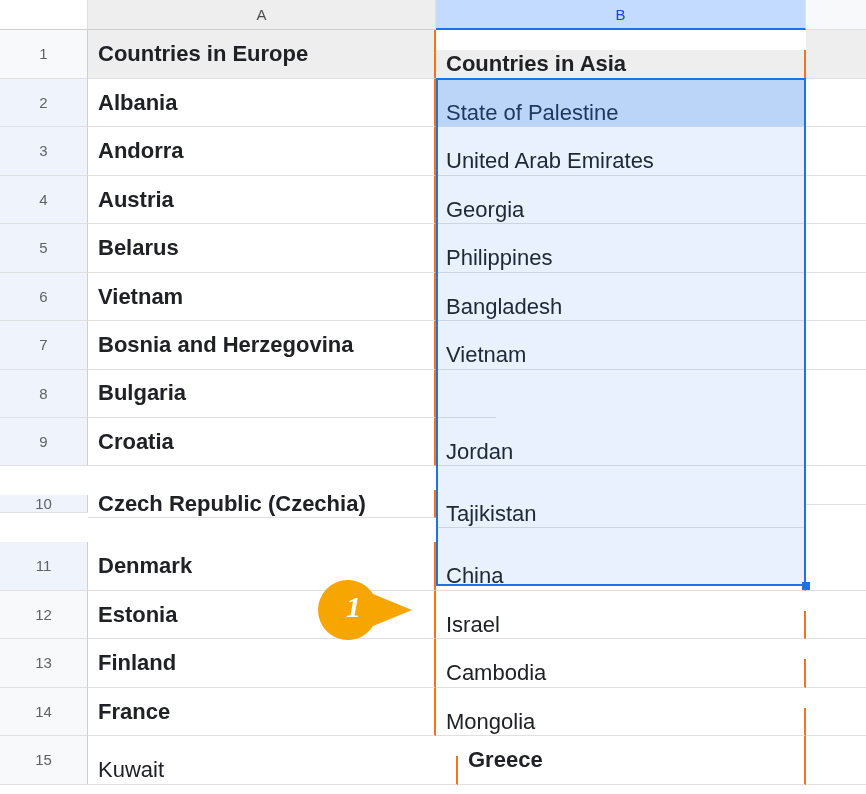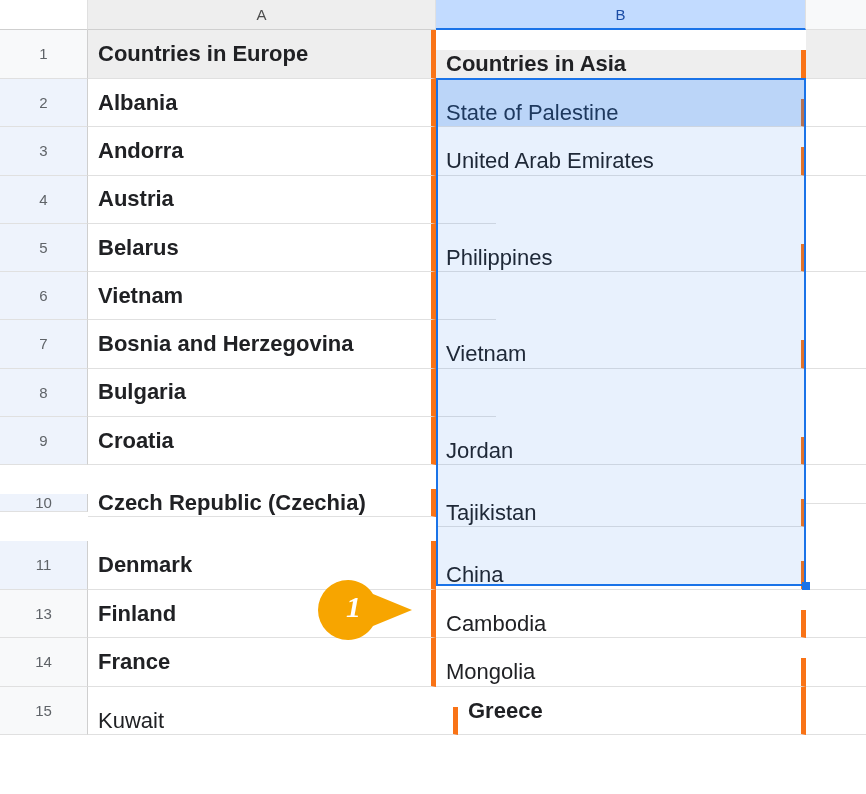--- a/index.html
+++ b/index.html
@@ -69,21 +69,21 @@
     border-right: 1px solid #cfcfcf;
     border-bottom: 1px solid #e0e0e0;
     background: #f8f9fa;
     font-size: 15px;
     color: #5f6368;
   }
   .rowhead.sel {
     background: #eef3fc;
   }
   .cell {
-    border-right: 5px solid #f97316;
+    border-right: 2px solid #f97316;
     border-bottom: 1px solid #e0e0e0;
     padding: 0 10px;
     display: flex; align-items: center;
     font-size: 22px;
     line-height: 1.25;
     background: #ffffff;
   }
   .cell.a { width: 348px; font-weight: bold; }
   .cell.b { width: 370px; margin-top: 20px; }
   .cell.c { width: 60px; border-right: none; }
@@ -167,31 +167,33 @@
       </div>
       <div class="row">
         <div class="rowhead sel">3</div>
         <div class="cell a">Andorra</div>
         <div class="cell b">United Arab Emirates</div>
         <div class="cell c"></div>
       </div>
       <div class="row">
         <div class="rowhead sel">4</div>
         <div class="cell a">Austria</div>
+        <div class="cell b">Georgia</div>
         <div class="cell c"></div>
       </div>
       <div class="row">
         <div class="rowhead sel">5</div>
         <div class="cell a">Belarus</div>
         <div class="cell b">Philippines</div>
         <div class="cell c"></div>
       </div>
       <div class="row">
         <div class="rowhead sel">6</div>
         <div class="cell a">Vietnam</div>
+        <div class="cell b">Bangladesh</div>
         <div class="cell c"></div>
       </div>
       <div class="row">
         <div class="rowhead sel">7</div>
         <div class="cell a">Bosnia and Herzegovina</div>
         <div class="cell b">Vietnam</div>
         <div class="cell c"></div>
       </div>
       <div class="row">
         <div class="rowhead sel">8</div>
@@ -207,20 +209,26 @@
       <div class="row tall">
         <div class="rowhead sel">10</div>
         <div class="cell a">Czech Republic (Czechia)</div>
         <div class="cell b" style="align-items: flex-end;">Tajikistan</div>
         <div class="cell c"></div>
       </div>
       <div class="row">
         <div class="rowhead sel">11</div>
         <div class="cell a">Denmark</div>
         <div class="cell b">China</div>
+        <div class="cell c"></div>
+      </div>
+      <div class="row">
+        <div class="rowhead">12</div>
+        <div class="cell a">Estonia</div>
+        <div class="cell b">Israel</div>
         <div class="cell c"></div>
       </div>
       <div class="row">
         <div class="rowhead">13</div>
         <div class="cell a">Finland</div>
         <div class="cell b">Cambodia</div>
         <div class="cell c"></div>
       </div>
       <div class="row">
         <div class="rowhead">14</div>

